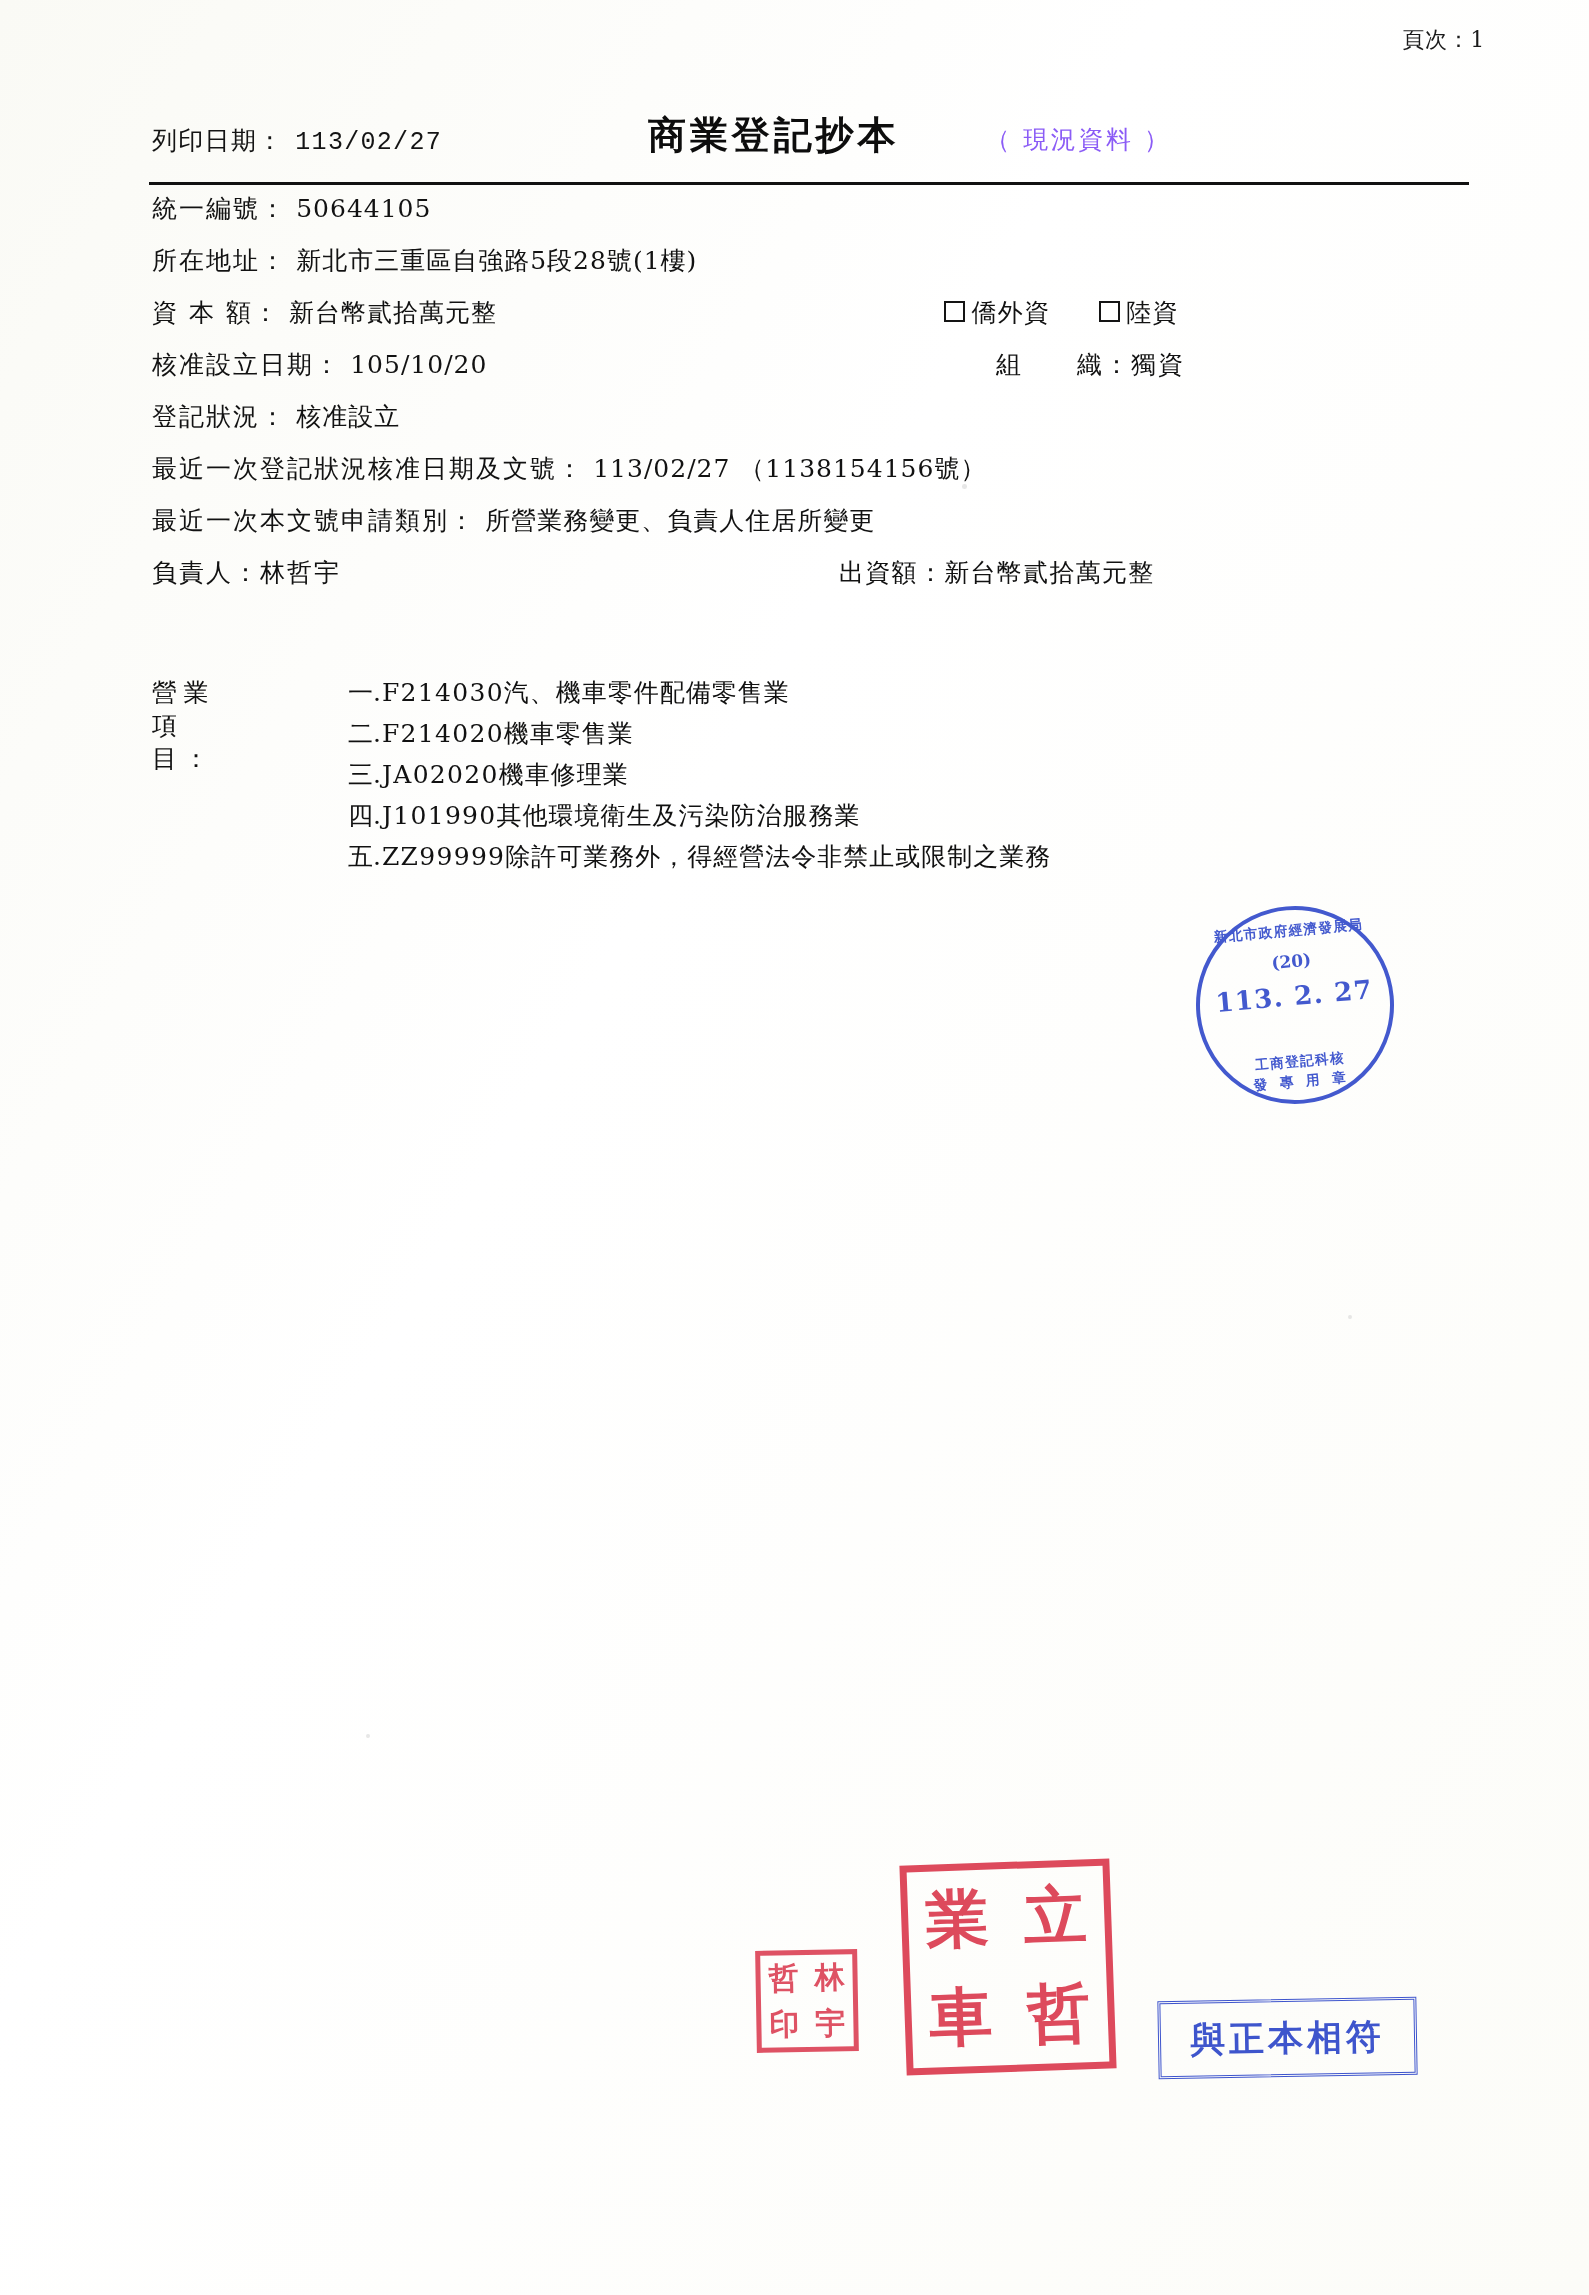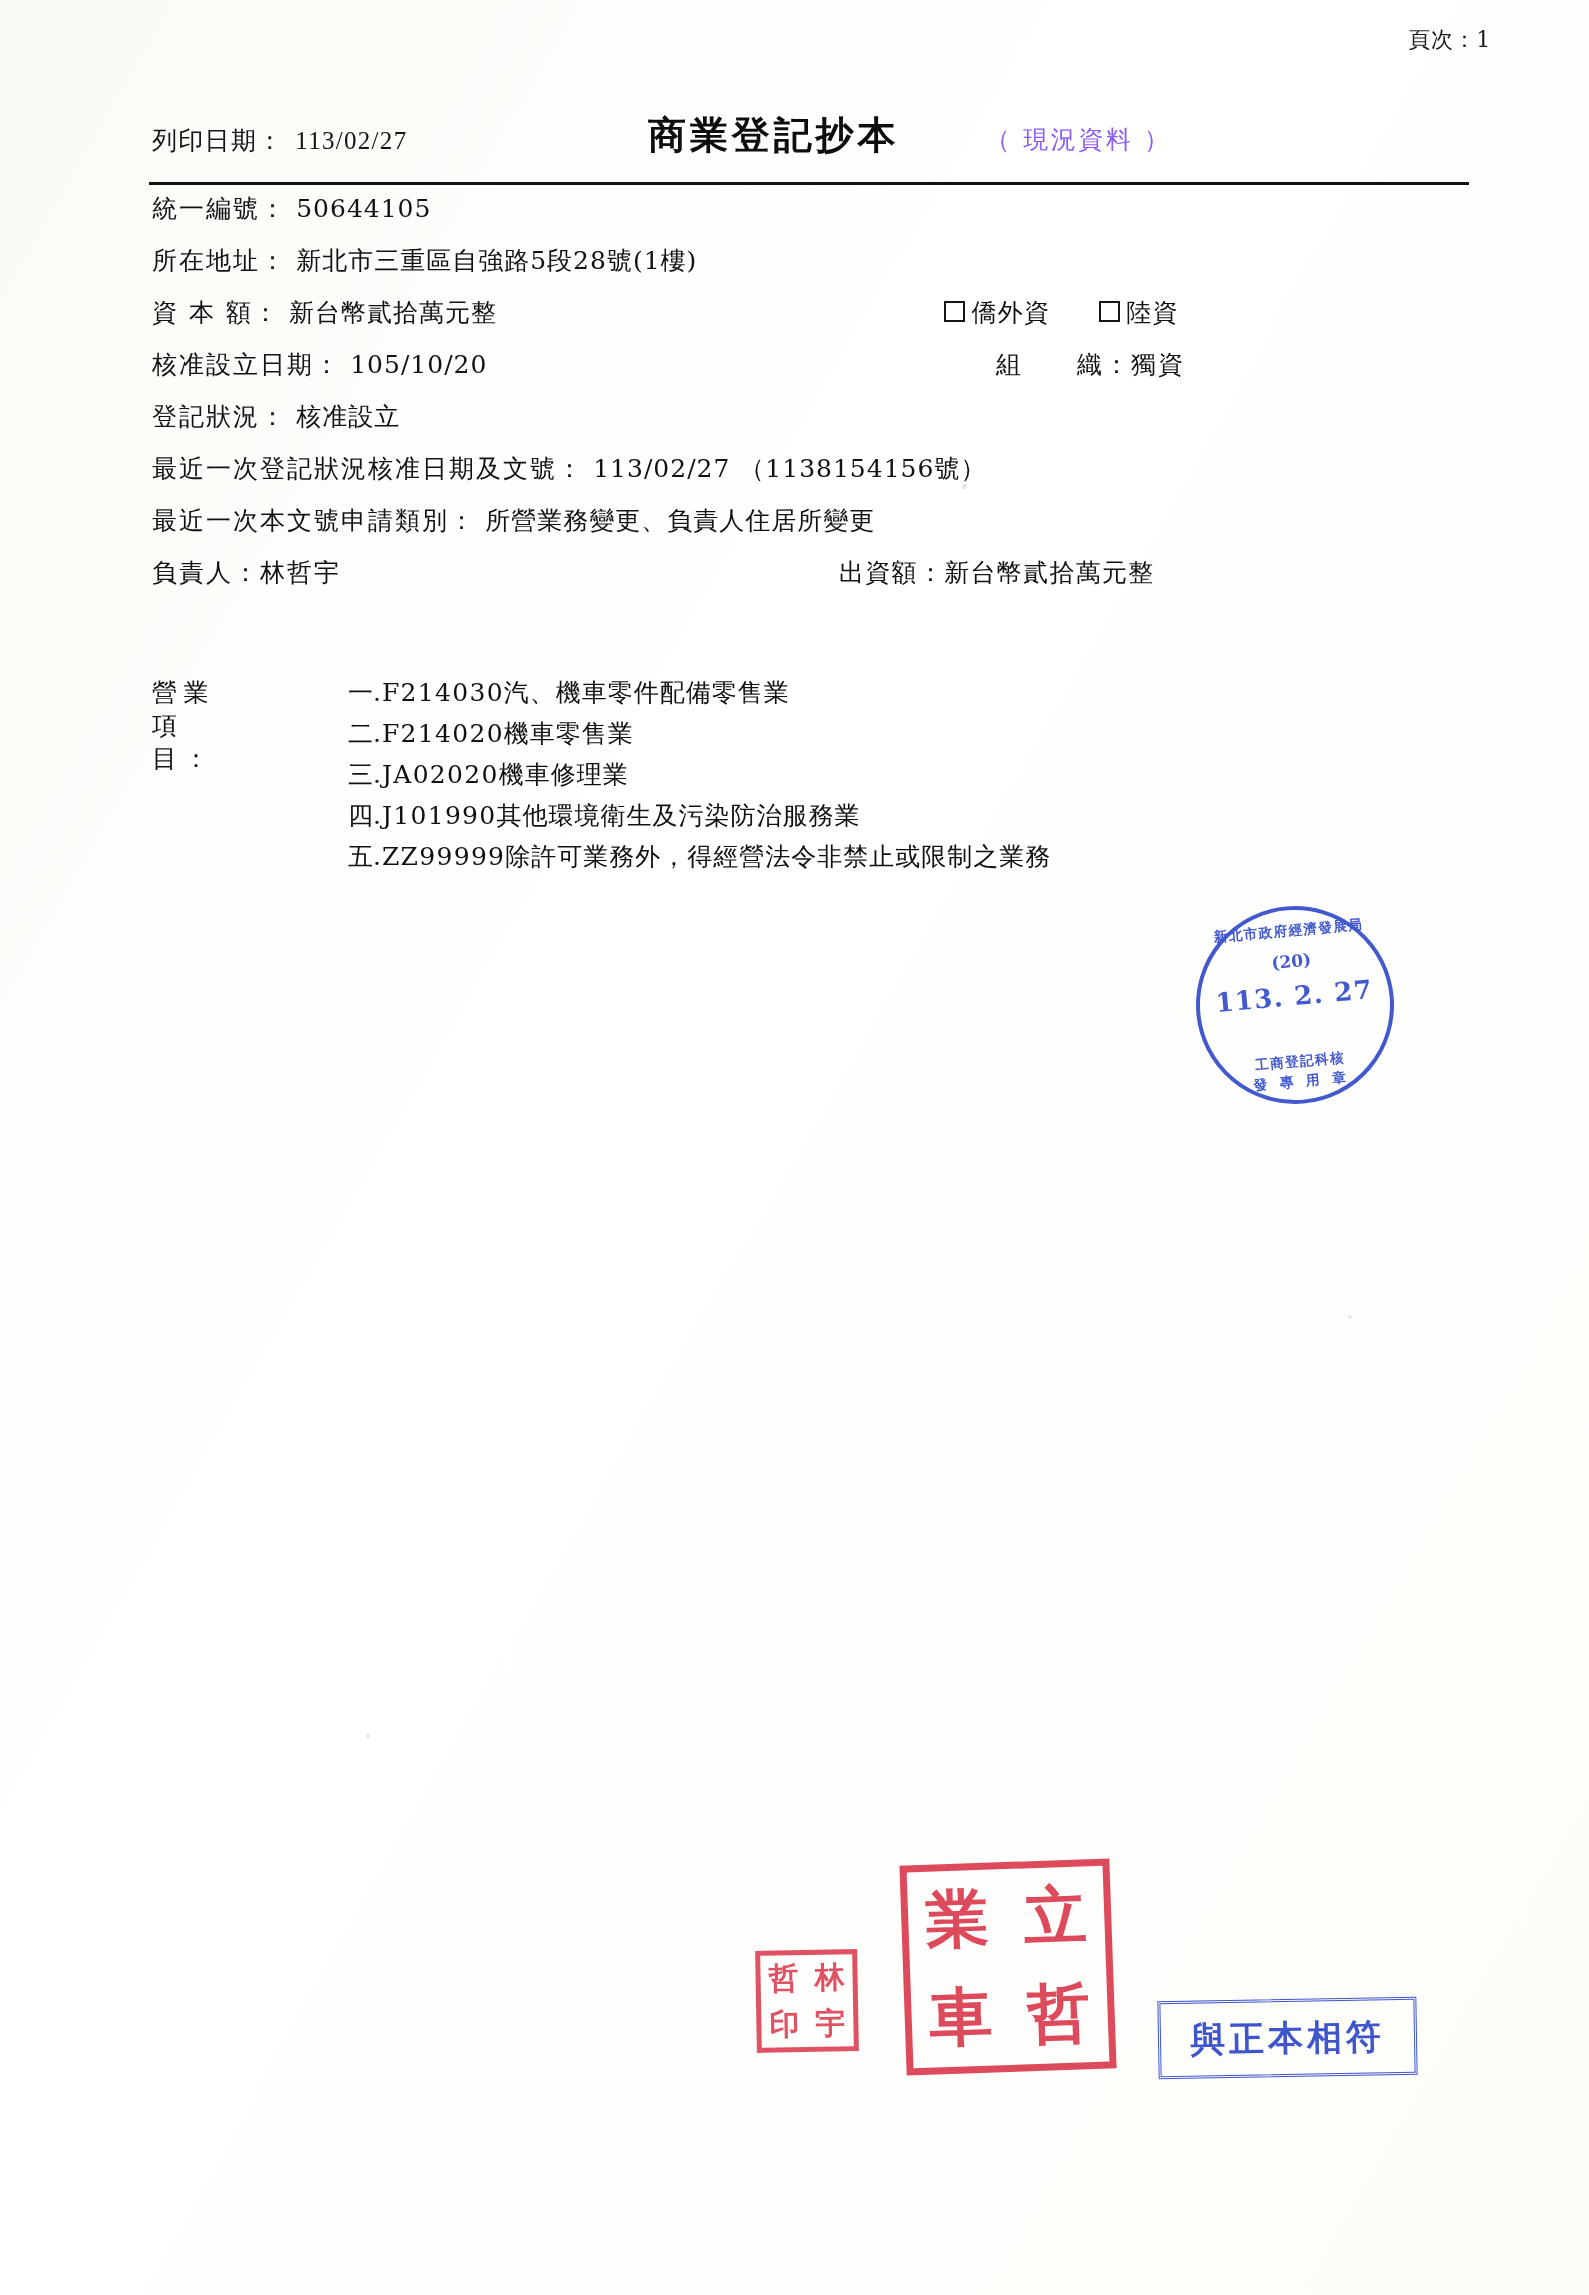--- a/index.html
+++ b/index.html
@@ -22,36 +22,36 @@
   .page::before {
     content: "";
     position: absolute;
     inset: 0;
     background: linear-gradient(120deg, rgba(250,250,245,1) 0%, rgba(255,255,255,1) 40%, rgba(252,252,248,1) 100%);
     pointer-events: none;
   }
   .page-number {
     position: absolute;
     top: 25px;
-    right: 98px;
+    right: 104px;
     font-size: 22px;
     letter-spacing: 0.7px;
     color: #1a1a1a;
   }
   .print-date {
     position: absolute;
     top: 124px;
     left: 152px;
     font-size: 25px;
     color: #141414;
     letter-spacing: 1.3px;
   }
   .print-date .val {
     margin-left: 11.8px;
-    font-family: Liberation Serif, serif;
+    font-family: Liberation Mono, monospace;
   }
   .doc-title {
     position: absolute;
     top: 110px;
     left: 648px;
     font-size: 38px;
     font-weight: 600;
     letter-spacing: 3.9px;
     color: #0d0d0d;
   }

